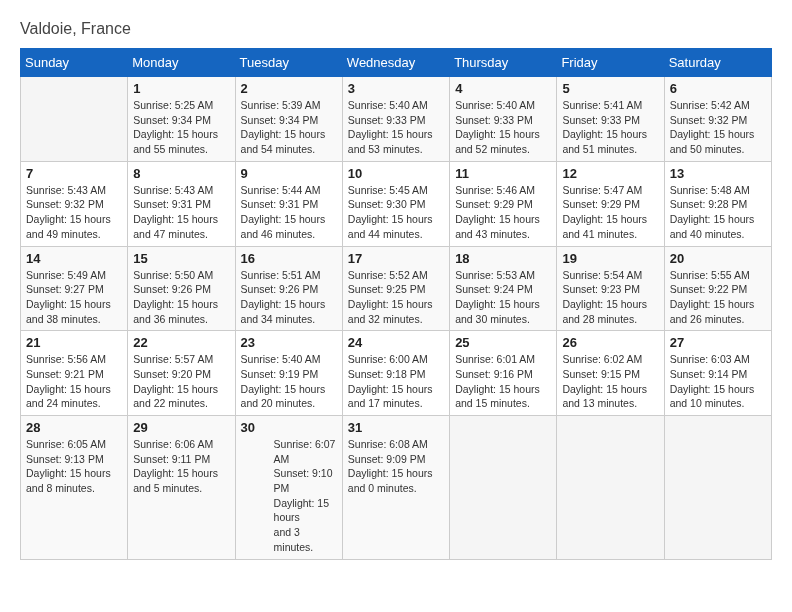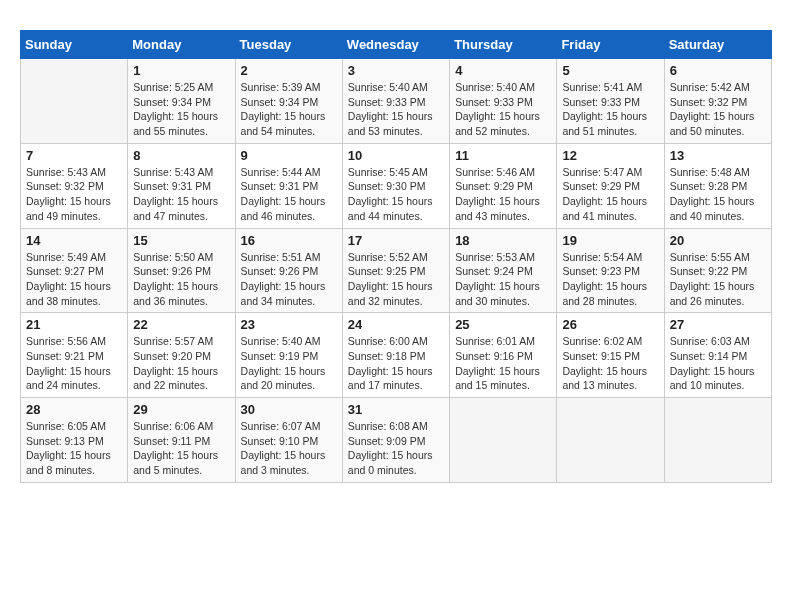--- a/index.html
+++ b/index.html
@@ -41,21 +41,21 @@
       width: 100%;
       border-collapse: collapse;
       font-size: 11px;
     }
     thead tr th {
       background-color: #1565C0;
       color: #fff;
       padding: 6px 4px;
       text-align: left;
       font-size: 13px;
-      font-weight: bold;
+      font-weight: normal;
       border: 1px solid #1565C0;
     }
     tbody tr td {
       border: 1px solid #ccc;
       padding: 4px 5px;
       vertical-align: top;
       width: calc(100% / 7);
       min-height: 80px;
       background: #fff;
     }
@@ -79,20 +79,21 @@
     }
     .empty-cell {
       background: #f5f5f5 !important;
     }
   </style>
 </head>
 <body>
 
 <div class="header">
   <div class="title-area">
+    <div class="location-title">Valdoie, France</div>
   </div>
 </div>
 
 <table>
   <thead>
     <tr id="weekday-header">
     <th>Sunday</th>
         <th>Monday</th>
         <th>Tuesday</th>
         <th>Wednesday</th>
@@ -310,21 +311,21 @@
         </td>
         <td>
           <span class="day-number">29</span>
           <div class="day-info" style="white-space: pre-line;">Sunrise: 6:06 AM
 Sunset: 9:11 PM
 Daylight: 15 hours
 and 5 minutes.</div>
         </td>
         <td>
           <span class="day-number">30</span>
-          <div class="day-info" style="white-space: pre-line;">Sunrise: 6:07 AM
+          <div class="day-info" style="white-space: pre-line; margin-left: 33px;">Sunrise: 6:07 AM
 Sunset: 9:10 PM
 Daylight: 15 hours
 and 3 minutes.</div>
         </td>
         <td>
           <span class="day-number">31</span>
           <div class="day-info" style="white-space: pre-line;">Sunrise: 6:08 AM
 Sunset: 9:09 PM
 Daylight: 15 hours
 and 0 minutes.</div>

